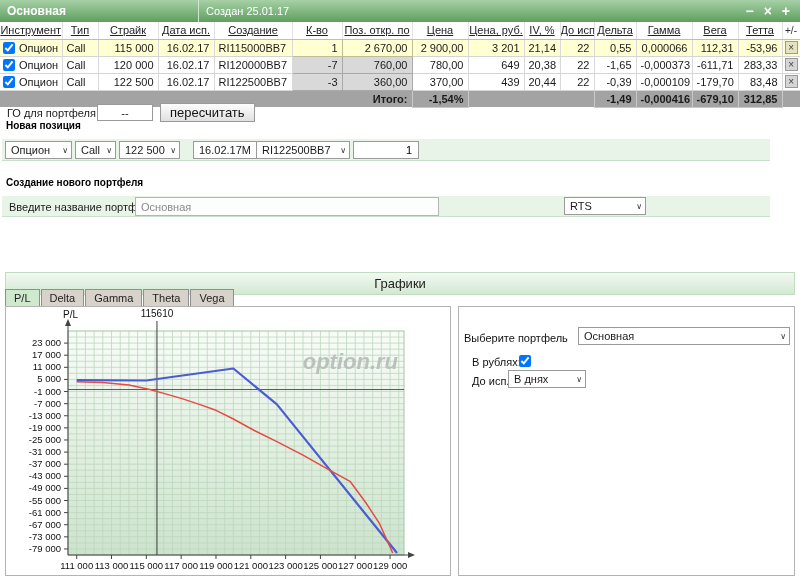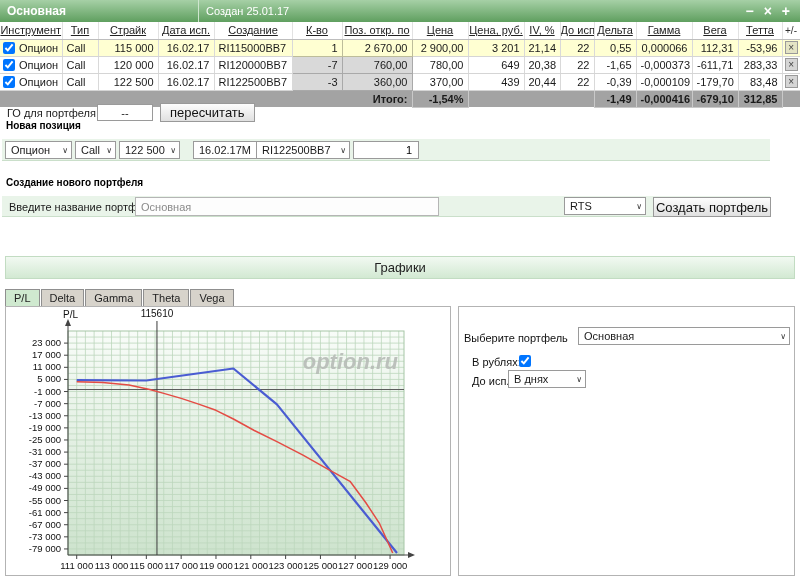--- a/index.html
+++ b/index.html
@@ -54,21 +54,21 @@
   .qty-input { position:absolute; top:2px; height:18px; border:1px solid #9a9a9a; background:#fff;
     text-align:right; padding-right:6px; font-size:11px; font-family:inherit; }
   .addpos { position:absolute; left:643px; top:1px; width:125px; height:20px; }
   .name-input { position:absolute; left:133px; top:1px; width:304px; height:19px; border:1px solid #b5b5b5;
     background:#fdfdfd; color:#8a8a8a; font-size:11px; font-family:inherit; padding:0 5px; }
   .strip .slbl { position:absolute; top:5px; }
   .asset-lbl { left:440px; width:117px; text-align:right; }
   .create-btn { position:absolute; left:651px; top:1px; width:118px; height:20px; }
 
   
-  .banner { position:absolute; left:5px; top:256px; width:790px; height:23px;
+  .banner { position:absolute; left:5px; top:272px; width:790px; height:23px;
     background:linear-gradient(#f2f9f2,#d2e9d2); border:1px solid #c2dcc2;
     text-align:center; line-height:22px; font-size:13px; color:#222; }
 
   
   .tabs { position:absolute; top:289px; height:18px; display:flex; }
   .tabs.lt { left:5px; } .tabs.rt { left:458px; }
   .tab { height:18px; padding:2px 8px 0; border:1px solid #8f8f8f; border-bottom:none; background:#d7d3cb;
     margin-right:1px; cursor:pointer; font-size:11px; color:#222; }
   .tab.active { background:#cfe9cf; }
 
@@ -244,21 +244,20 @@
   </div>
 
   <h2 class="sect" style="top:177px">Создание нового портфеля</h2>
   <div class="strip" style="top:196px;height:21px">
     <span class="slbl" style="left:7px">Введите название портфеля</span>
     <input class="name-input" value="Основная" style="">
     <div class="sel" style="left:562px;width:82px;top:1px">
       <span>RTS</span>
       <span class="chev">∨</span>
     </div>
-    <button class="btn create-btn">Создать портфель</button>
   </div>
 
   <div class="banner">Графики</div>
 
   <div class="tabs lt">
     <div class="tab active">P/L</div>
     <div class="tab">Delta</div>
     <div class="tab">Gamma</div>
     <div class="tab">Theta</div>
     <div class="tab">Vega</div>

